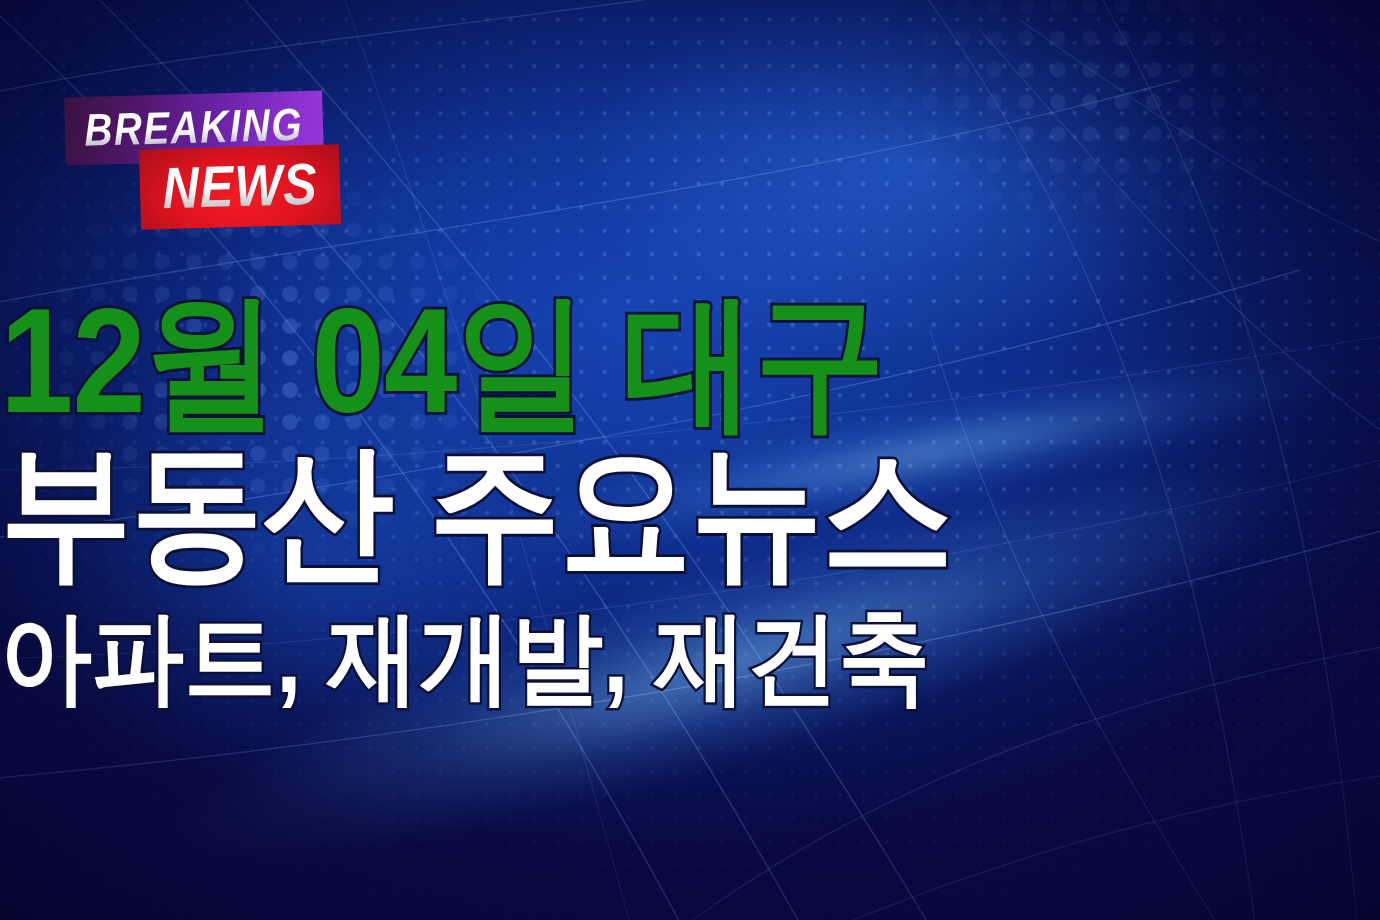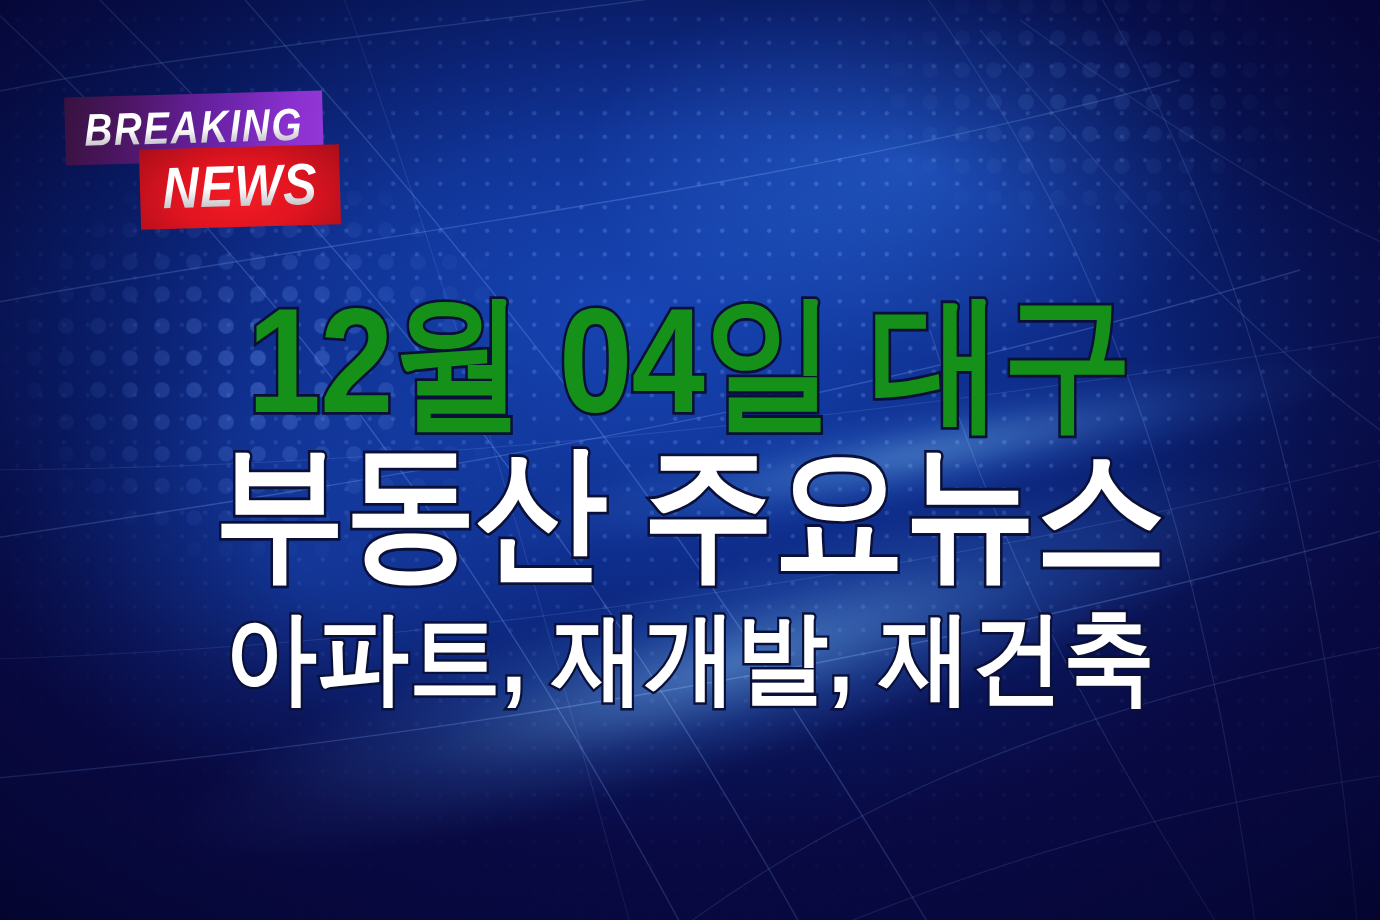--- a/index.html
+++ b/index.html
@@ -124,21 +124,20 @@
     color:transparent;
     -webkit-text-fill-color:transparent;
     transform:scaleY(1.12) scaleX(.97);
     padding-bottom:3px;
   }
 
   
   .headline{
     position:absolute;
     left:0; right:0; top:288px;
-    text-align:center;
     z-index:5;
   }
   .line{
     display:block;
     line-height:1;
     white-space:nowrap;
     font-weight:900;
   }
   .line1{
     font-size:132px;

